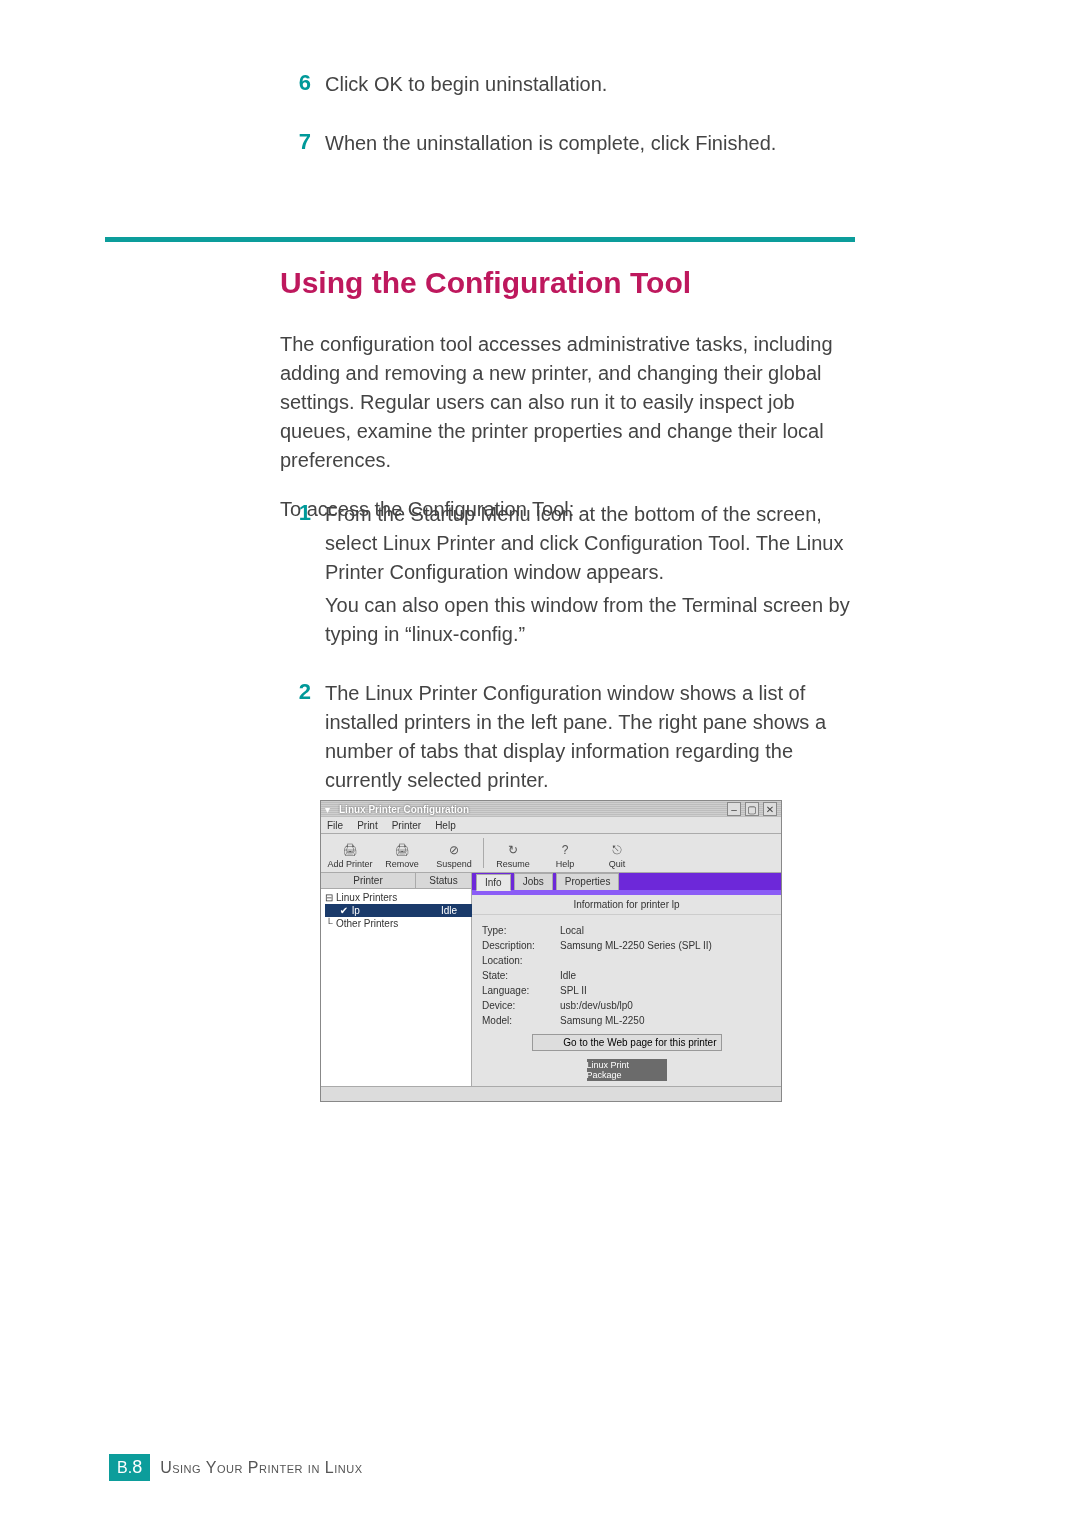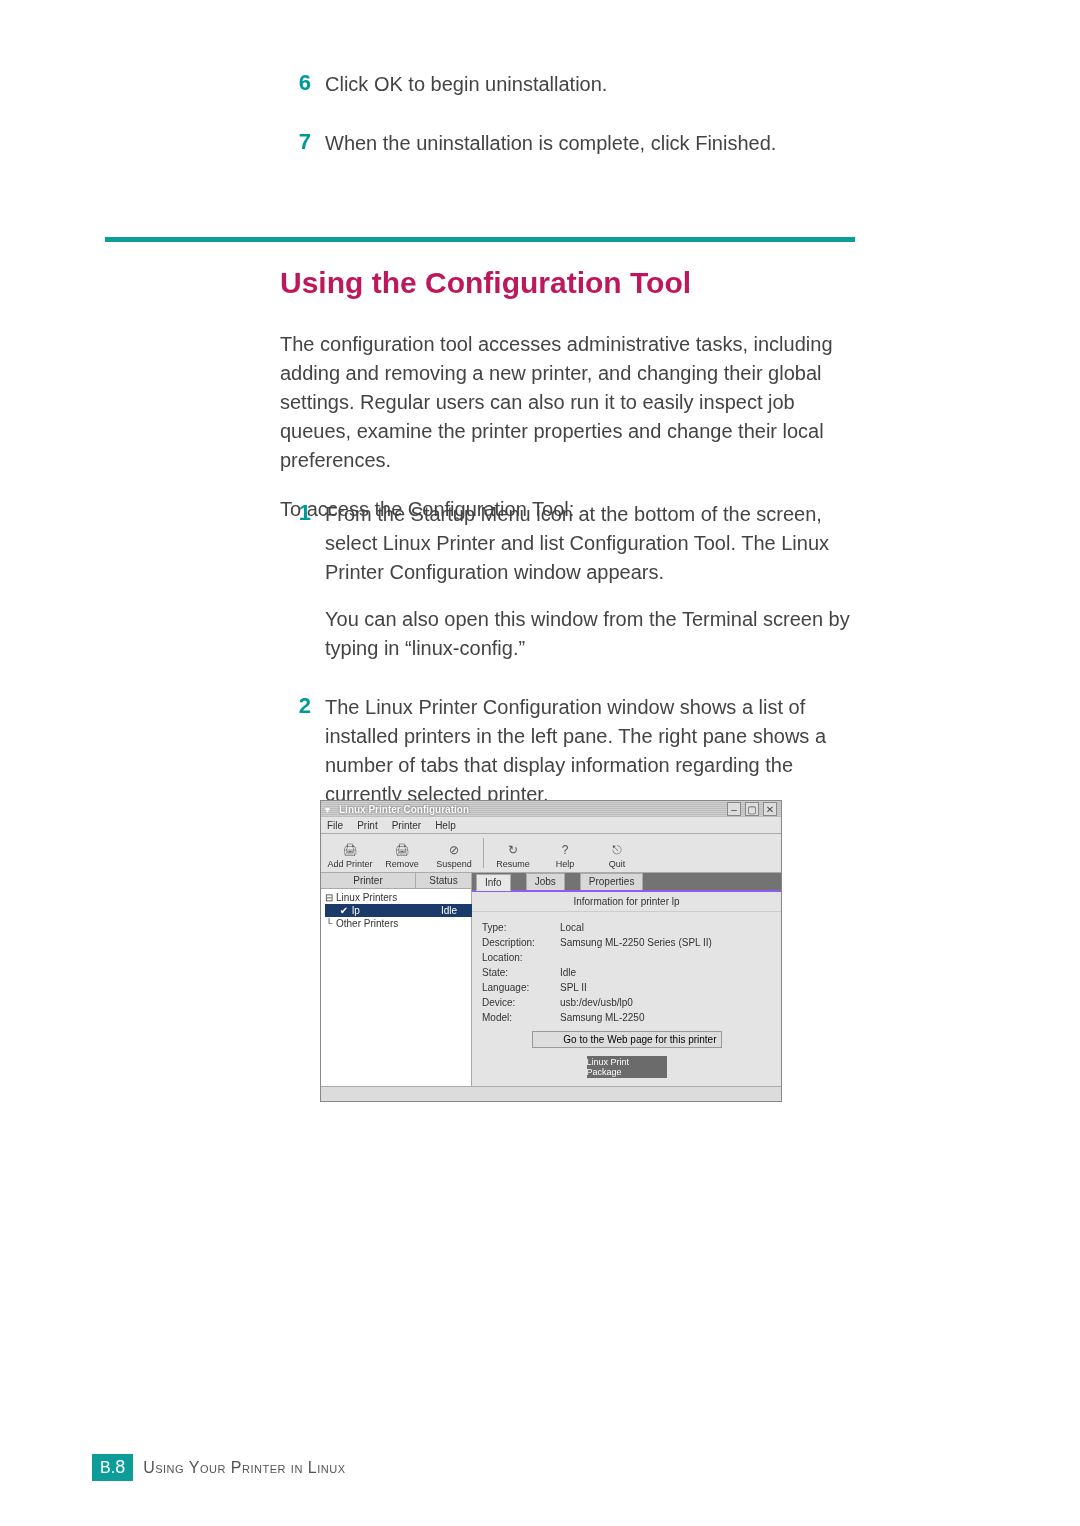--- a/index.html
+++ b/index.html
@@ -1,20 +1,20 @@
 <!DOCTYPE html>
 <html><head>
 <meta charset="utf-8">
 <style>
 html,body{margin:0;padding:0;width:1080px;height:1526px;background:#fff;font-family:Verdana,Geneva,sans-serif;color:#3a3a3a}
 .page{position:relative;width:1080px;height:1526px}
 .step{display:flex;align-items:flex-start;margin:0 0 30px 0}
 .step .num{width:30px;text-align:right;color:#009999;font-weight:bold;font-size:22px;flex-shrink:0;margin-right:14px}
 .step .txt{font-size:20px;line-height:1.45;color:#444}
-.step .subtxt{font-size:20px;line-height:1.45;color:#444;margin-top:18px}
+.step .subtxt{font-size:20px;line-height:1.45;color:#444;margin-top:4px}
 .top-block{position:absolute;left:281px;top:70px;width:570px}
 .hr{position:absolute;left:105px;top:237px;width:750px;height:5px;background:#0c9d9b}
 .h2{position:absolute;left:280px;top:266px;font-size:30px;font-weight:bold;color:#be185d}
 .intro{position:absolute;left:280px;top:330px;width:570px;font-size:20px;line-height:1.45;color:#444}
 .intro p{margin:0 0 20px 0}
 .lower-steps{position:absolute;left:281px;top:500px;width:570px}
 
 .win{position:absolute;left:320px;top:800px;width:460px;height:300px;border:1px solid #888;background:#e8e8e8;font-family:Arial,Helvetica,sans-serif;font-size:10px;color:#333}
 .titlebar{height:16px;display:flex;align-items:center;justify-content:space-between;padding:0 4px;background:repeating-linear-gradient(0deg,#bdbdbd 0 1px,#cfcfcf 1px 2px)}
 .titlebar .tl{display:flex;align-items:center;gap:4px}
@@ -34,33 +34,33 @@
 .lp-head .c1{width:86px;border-right:1px solid #aaa;text-align:center}
 .lp-head .c2{flex:1;text-align:center}
 .tree{padding:2px 4px}
 .tree-row{display:flex;align-items:center;gap:3px;padding:1px 0}
 .tree-row.sel{background:#1a3a6a;color:#fff;width:100%}
 .tree-row .caret{width:8px;text-align:center}
 .tree-row .gly{width:10px;text-align:center}
 .tree-row .lbl{flex:1}
 .tree-row .st{width:40px;color:#fff}
 .right-pane{flex:1;background:#e4e4e4;display:flex;flex-direction:column}
-.tabs{display:flex;height:18px;background:#737373;padding-left:4px;gap:16px;border-bottom:2px solid #8b5cf6}
+.tabs{display:flex;height:18px;background:#6d28d9;padding-left:4px;gap:4px;border-bottom:5px solid #8b5cf6}
 .tab{padding:2px 8px;font-size:10px;border:1px solid #aaa;border-bottom:none;background:#d8d8d8;margin-right:-1px}
 .tab.active{background:#e8e8e8;position:relative;top:1px;border-bottom:1px solid #e8e8e8}
 .info-head{text-align:center;font-size:10px;padding:4px 0;border-bottom:1px solid #ccc}
 .info-grid{padding:8px 10px}
 .info-row{display:flex;font-size:10px;padding:2px 0}
 .info-row .k{width:70px;text-align:left;margin-right:8px}
 .info-row .v{flex:1}
 .web-btn{margin:6px auto 0;display:block;width:190px;font-size:10px;text-align:right;padding:2px 4px;border:1px solid #999;background:#ddd}
 .logo{margin:8px auto 0;width:80px;height:22px;background:#6b6b6b;display:flex;align-items:center;justify-content:center;color:#fff;font-size:9px}
 .statusbar{height:14px;background:#dcdcdc;border-top:1px solid #aaa}
 
-.pf{position:absolute;left:92px;bottom:45px;display:flex;align-items:center;gap:10px}
+.pf{position:absolute;left:109px;bottom:45px;display:flex;align-items:center;gap:10px}
 .pf .badge{background:#0c9d9b;color:#fff;font-size:16px;padding:3px 8px}
 .pf .badge b{font-size:18px}
 .pf .t{font-variant:small-caps;font-size:16px;color:#555;letter-spacing:.5px}
 b{font-weight:normal}
 </style>
 </head>
 <body>
 
 <div class="page">
   <div class="top-block">
@@ -83,21 +83,21 @@
 
   <div class="intro">
     <p>The configuration tool accesses administrative tasks, including adding and removing a new printer, and changing their global settings. Regular users can also run it to easily inspect job queues, examine the printer properties and change their local preferences.</p>
     <p>To access the Configuration Tool:</p>
   </div>
 
   <div class="lower-steps">
     <div class="step">
       <div class="num">1</div>
       <div class="txt">
-        <span>From the Startup Menu icon at the bottom of the screen, select </span><b>Linux Printer</b><span> and list </span><b>Configuration Tool</b><span>. The Linux Printer Configuration window appears.</span>
+        <span>From the Startup Menu icon at the bottom of the screen, select </span><b>Linux Printer</b><span> and click </span><b>Configuration Tool</b><span>. The Linux Printer Configuration window appears.</span>
         <div class="subtxt">
           <span>You can also open this window from the Terminal screen by typing in “</span><b>linux-config</b><span>.”</span>
         </div>
       </div>
     </div>
     <div class="step">
       <div class="num">2</div>
       <div class="txt">
         <span>The Linux Printer Configuration window shows a list of installed printers in the left pane. The right pane shows a number of tabs that display information regarding the currently selected printer.</span>
         <div class="subtxt">Select your printer, if not currently selected.</div>

